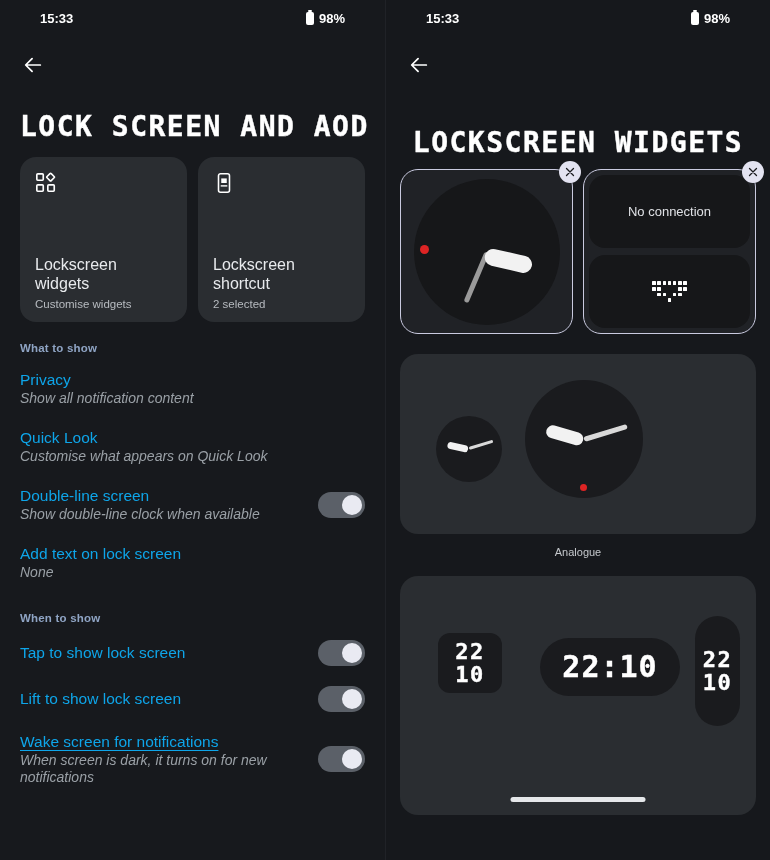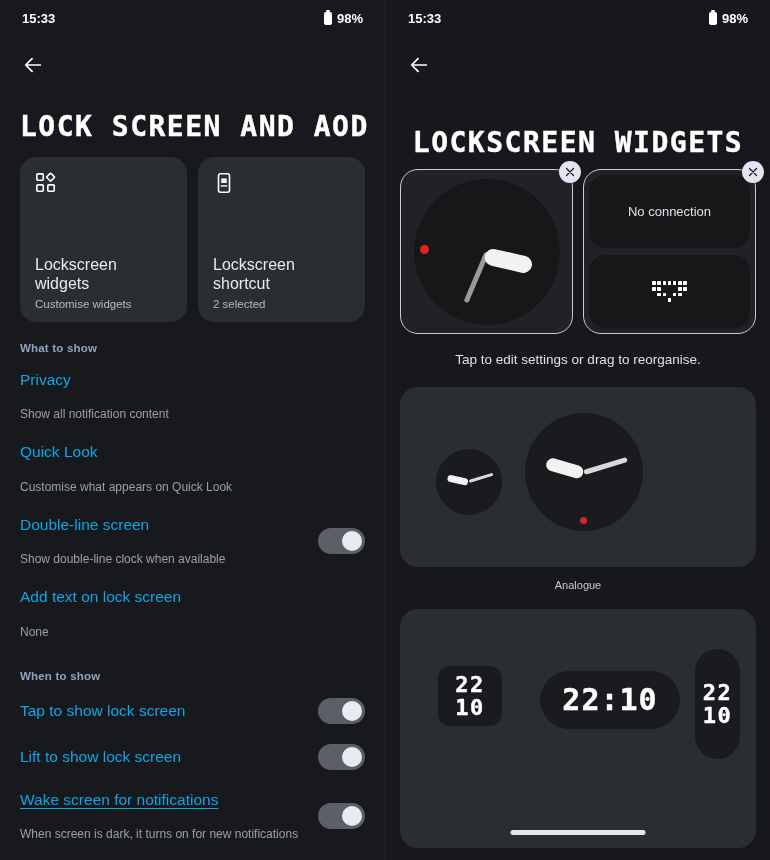--- a/index.html
+++ b/index.html
@@ -9,21 +9,21 @@
     font-family:"Liberation Sans", sans-serif;
     overflow:hidden;
   }
   .screen { position:relative; width:770px; height:860px; display:flex; }
   .panel { position:relative; width:385px; height:860px; background:#17191d; overflow:hidden; }
   .panel.right { background:#16181c; border-left:1px solid #202227; }
 
   
   .statusbar {
     height:36px; display:flex; align-items:center;
-    justify-content:space-between; padding:0 22px;
+    justify-content:space-between; padding:0 40px;
     font-size:13px; font-weight:bold; color:#ffffff;
   }
   .sb-right { display:flex; align-items:center; gap:5px; }
   .batt {
     width:8px; height:13px; border-radius:2px; background:#ffffff;
     position:relative;
   }
   .batt::after {
     content:""; position:absolute; top:-2px; left:2.2px;
     width:3.6px; height:2px; background:#ffffff; border-radius:1px;
@@ -73,21 +73,21 @@
   }
 
   
   .row {
     display:flex; align-items:center; justify-content:space-between;
     padding:10px 20px 10px 20px; cursor:pointer; min-height:46px;
   }
   .row .txt { flex:1; }
   .row .t { font-size:15.5px; color:#0ea5e9; line-height:1.25; }
   .row .t.underlined { text-decoration:underline; text-underline-offset:3px; }
-  .row .s { font-size:12px; color:#9aa0a6; margin-top:18px; line-height:1.25; }
+  .row .s { font-size:14px; color:#9aa0a6; margin-top:1px; line-height:1.25;font-style:italic; }
   .toggle {
     width:47px; height:26px; border-radius:13px; background:#5b6068;
     position:relative; flex:0 0 auto; margin-left:12px; cursor:pointer;
   }
   .toggle .knob {
     position:absolute; right:3px; top:3px; width:20px; height:20px;
     border-radius:50%; background:#e9eaf2;
   }
 
   
@@ -348,21 +348,20 @@
                   <div class="px" style="background:transparent"></div>
                   <div class="px" style="background:transparent"></div>
                   <div class="px" style="background:transparent"></div>
                 </div>
             </div>
           </div>
         </div>
       </div>
     </div>
 
-    <div class="hint">Tap to edit settings or drag to reorganise.</div>
 
     <div class="prevcard">
       <div class="miniface" style="left:36px;top:62px;width:66px;height:66px;">
         <div class="hand" style="left:33px;top:31px;width:25px;height:2.6px;background:#d9d9d9;transform:rotate(-17deg);"></div>
         <div class="hand" style="left:32px;top:29.5px;width:21px;height:7px;background:#f2f2f2;transform:rotate(193deg);"></div>
       </div>
       <div class="miniface" style="left:125px;top:26px;width:118px;height:118px;">
         <div class="hand" style="left:59px;top:56.5px;width:45px;height:4.5px;background:#d9d9d9;transform:rotate(-17deg);"></div>
         <div class="hand" style="left:58px;top:53.5px;width:38px;height:13px;background:#f2f2f2;transform:rotate(196deg);"></div>
         <div class="reddot" style="width:7px;height:7px;left:55px;top:104px;"></div>

